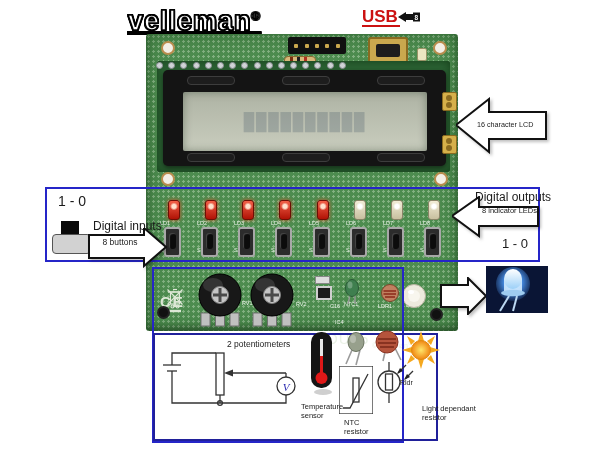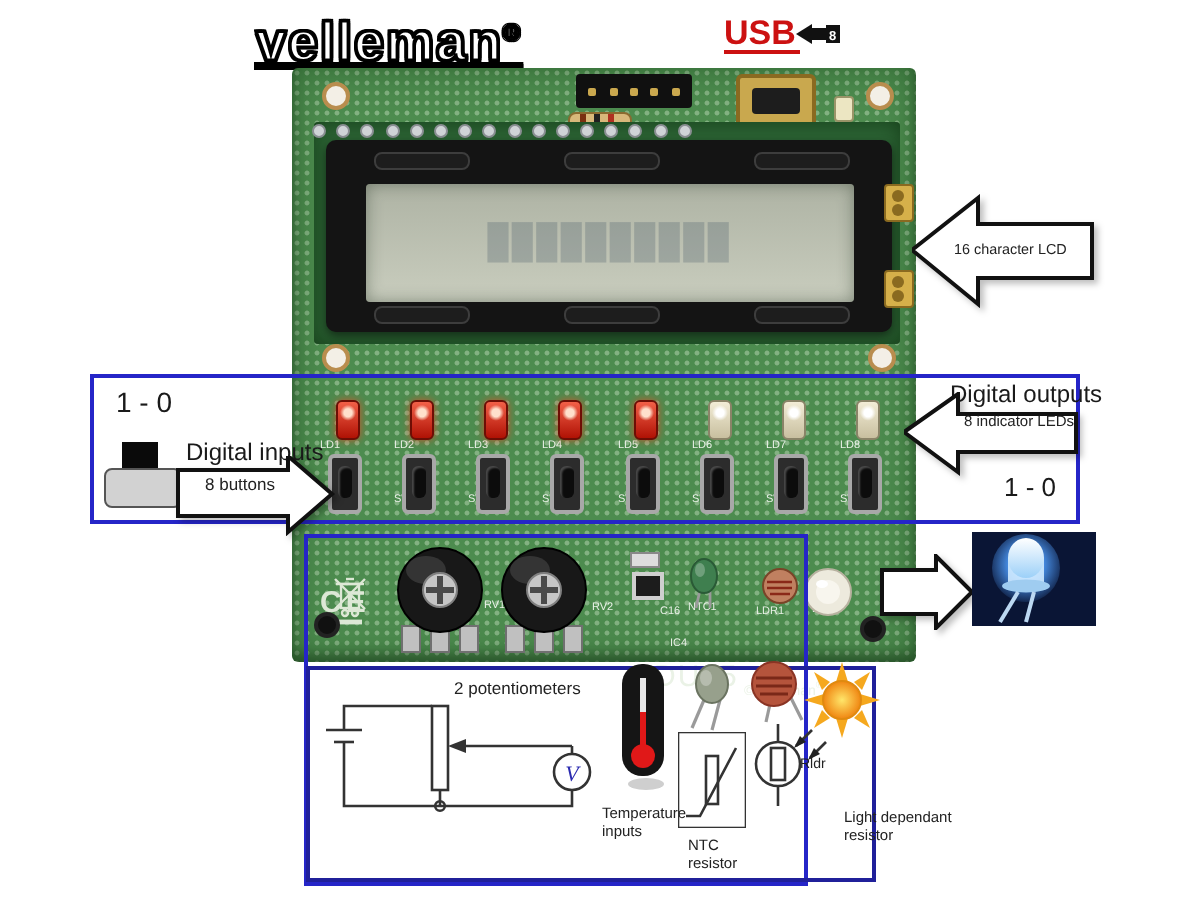--- a/index.html
+++ b/index.html
@@ -344,21 +344,21 @@
 
   <svg class="abs" style="left:306px;top:332px;" width="30" height="66">
     <ellipse cx="17" cy="60" rx="9" ry="3" fill="#cfcfcf"></ellipse>
     <rect x="5" y="0" width="21" height="56" rx="10" fill="#151515"></rect>
     <line x1="15.5" y1="7" x2="15.5" y2="40" stroke="#e8e8e8" stroke-width="3"></line>
     <line x1="15.5" y1="24" x2="15.5" y2="42" stroke="#e01818" stroke-width="3"></line>
     <circle cx="15.5" cy="46" r="6" fill="#e01818"></circle>
   </svg>
   <div class="abs small-cap" style="left:301px;top:402px;line-height:9px;">
     <div>Temperature</div>
-    <div>inputs</div>
+    <div>sensor</div>
   </div>
 
   <svg class="abs" style="left:342px;top:332px;" width="28" height="34">
     <line x1="10" y1="18" x2="4" y2="32" stroke="#9a9a9a" stroke-width="1.6"></line>
     <line x1="18" y1="18" x2="14" y2="33" stroke="#9a9a9a" stroke-width="1.6"></line>
     <ellipse cx="14" cy="10" rx="8" ry="9.5" fill="#97a08c" stroke="#6a7360"></ellipse>
     <ellipse cx="11" cy="7" rx="3" ry="4" fill="rgba(255,255,255,0.3)"></ellipse>
   </svg>
   <svg class="abs schematic" style="left:339px;top:366px;" width="34" height="48">
     <rect x="0" y="0" width="34" height="48" fill="#ececec" stroke="#d0d0d0" stroke-width="1"></rect>

